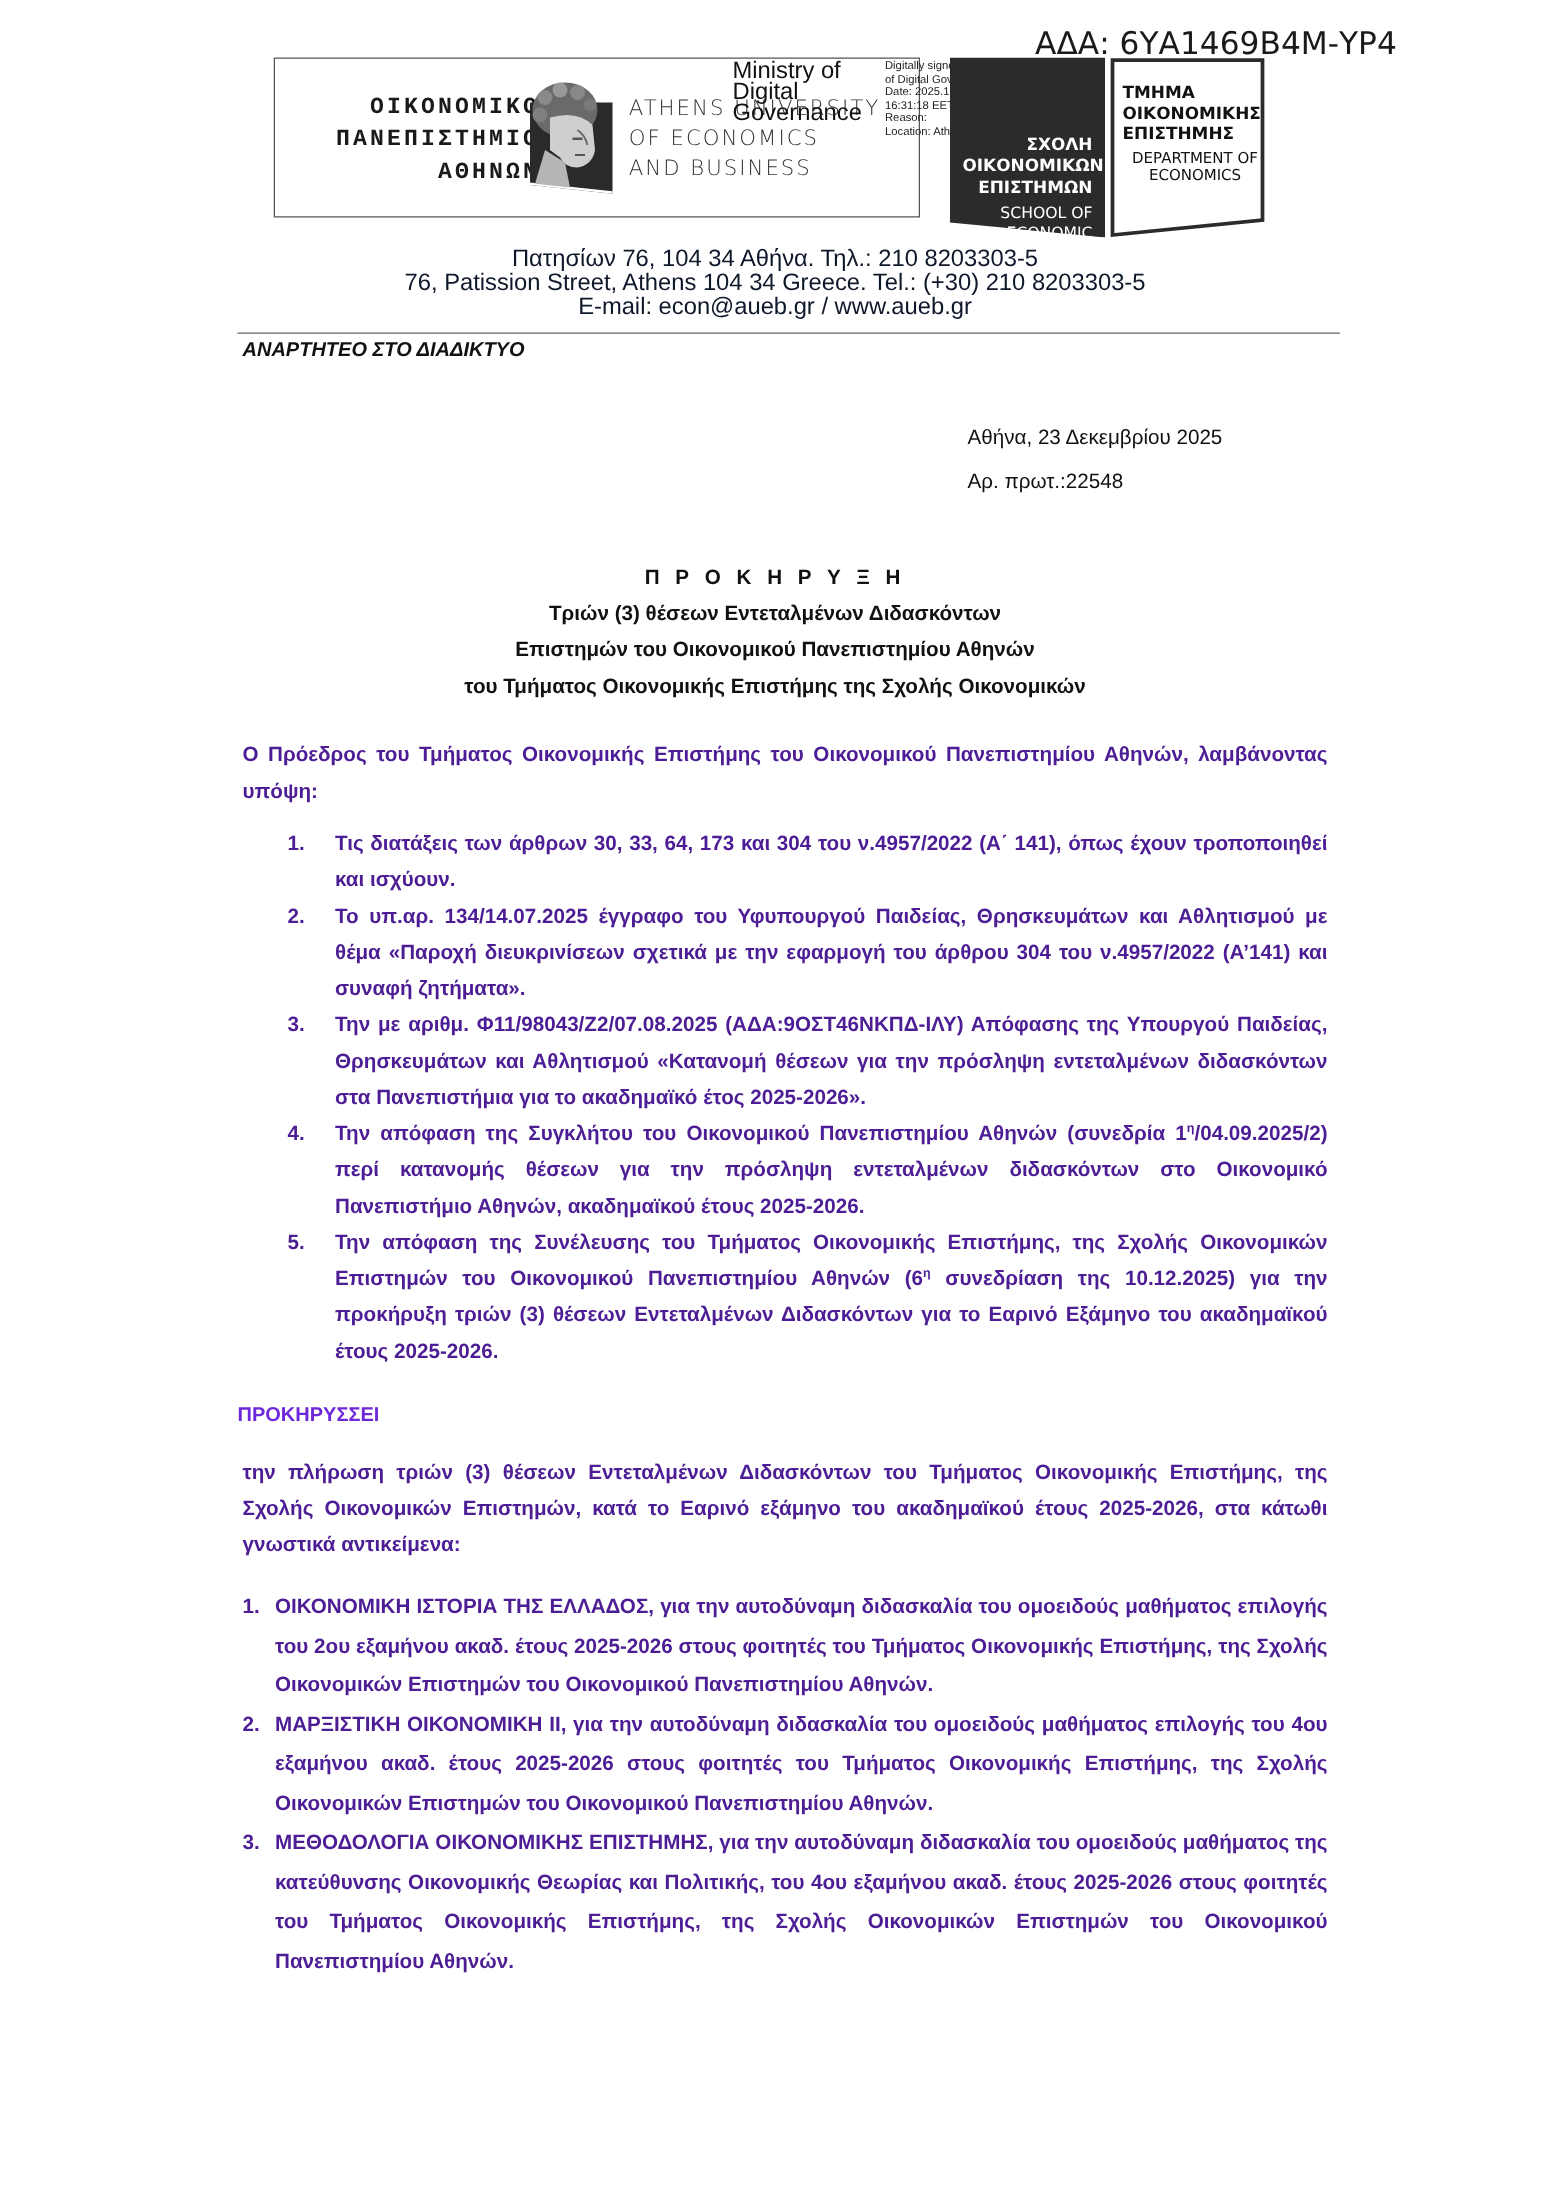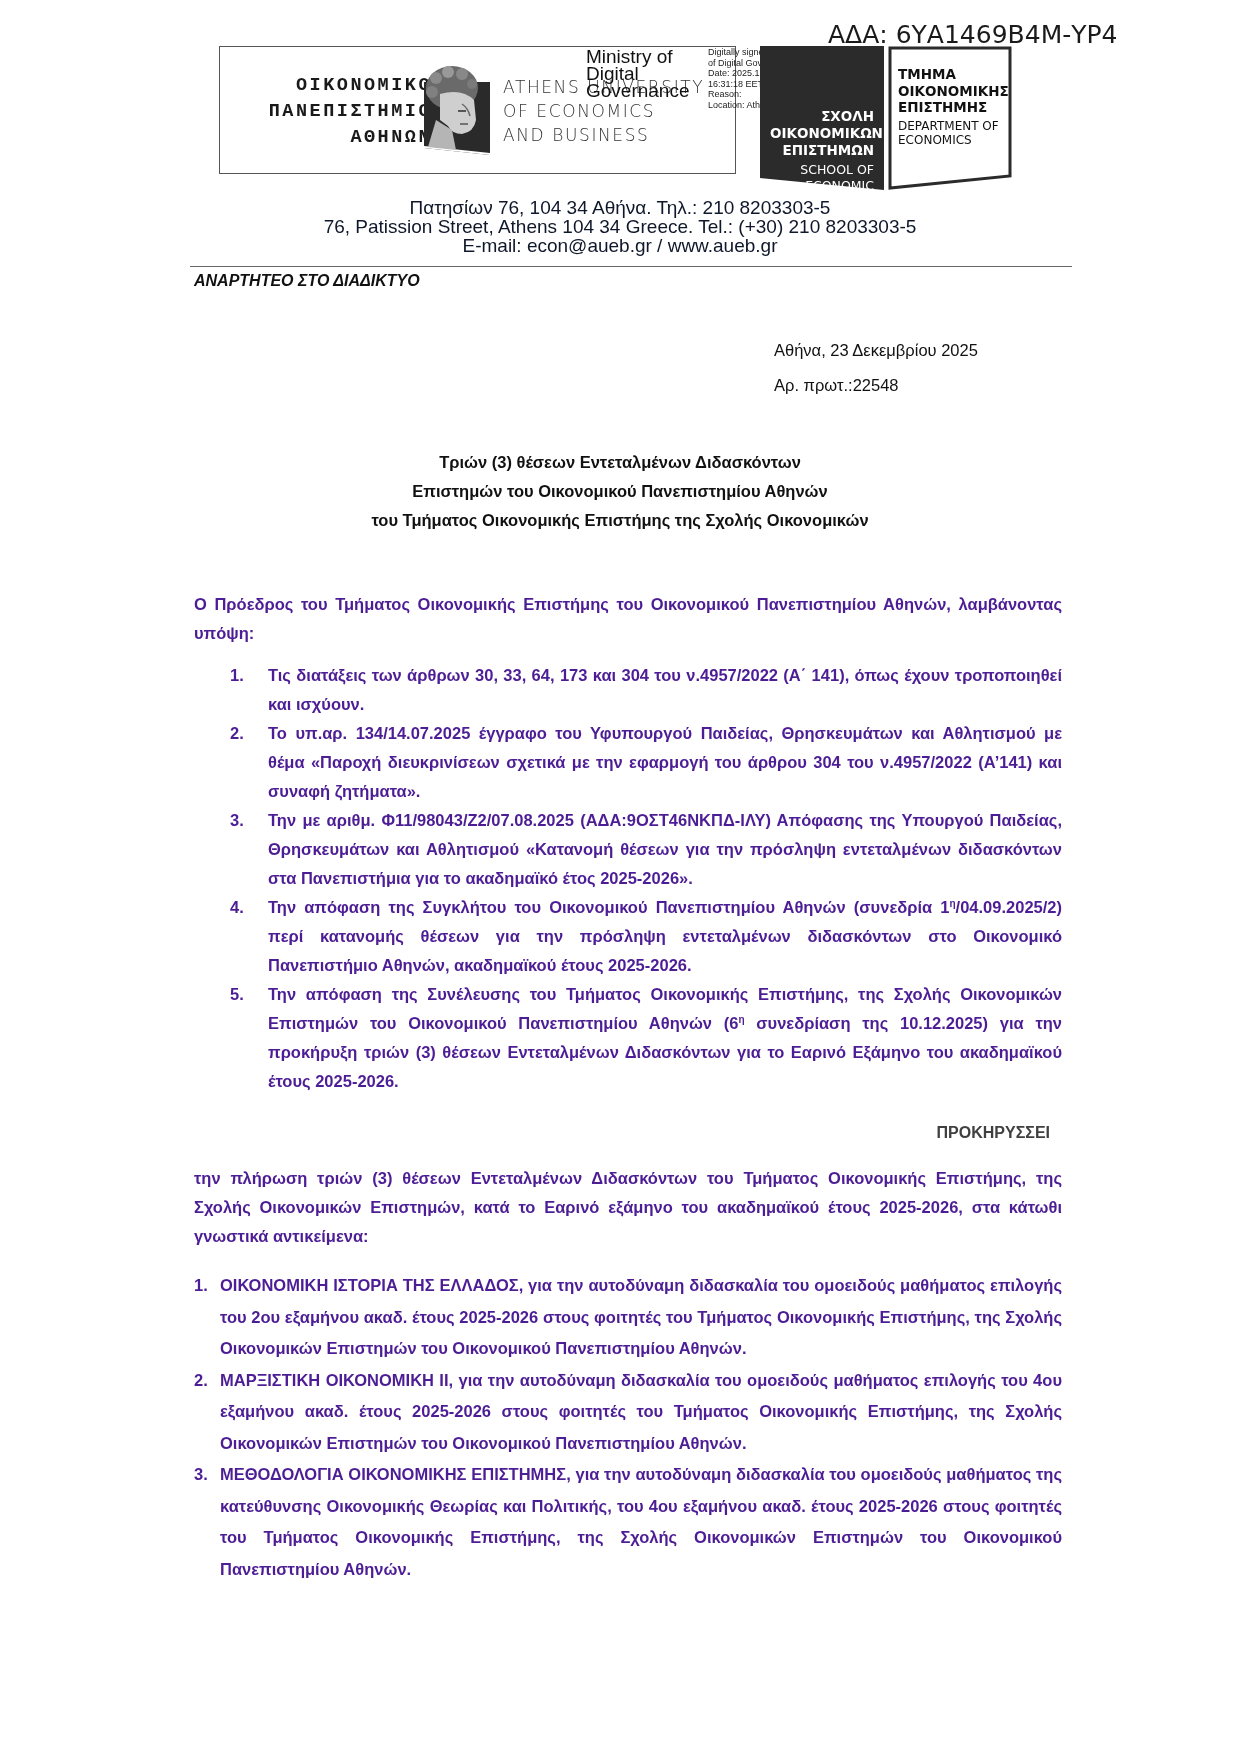--- a/index.html
+++ b/index.html
@@ -17,21 +17,21 @@
     #ministry { left: 586px; top: 48px; font-family: "Liberation Sans", sans-serif; font-size: 19px; line-height: 17px; color: #111; white-space: nowrap; }
     #sig { left: 708px; top: 47px; font-family: "Liberation Sans", sans-serif; font-size: 9px; line-height: 10.5px; color: #222; white-space: nowrap; }
 
     #school { left: 760px; top: 46px; width: 124px; height: 144px; }
     #school-text { left: 770px; top: 64px; width: 104px; text-align: right; color: #fff; margin-top: 44px; }
     #school-text .gr { font-family: "DejaVu Sans", sans-serif; font-weight: bold; font-size: 13.5px; line-height: 17px; }
     #school-text .en { font-family: "DejaVu Sans", sans-serif; font-size: 12.5px; line-height: 15.5px; margin-top: 3px; }
     #dept { left: 888px; top: 46px; width: 124px; height: 144px; }
     #dept-text { left: 898px; top: 66px; width: 116px; color: #111; }
     #dept-text .gr { font-family: "DejaVu Sans", sans-serif; font-weight: bold; font-size: 13.5px; line-height: 16.5px; }
-    #dept-text .en { font-family: "DejaVu Sans", sans-serif; font-size: 12px; line-height: 14px; margin-top: 3px; }
+    #dept-text .en { font-family: "DejaVu Sans", sans-serif; font-size: 12px; line-height: 14px; margin-top: 3px; text-align: center; }
 
     
     #address { left: 190px; top: 198px; width: 860px; text-align: center; font-size: 19px; line-height: 19px; color: #0f172a; font-family: "Liberation Sans", sans-serif; }
     #hr { left: 190px; top: 266px; width: 882px; height: 0; border-top: 1.5px solid #666; }
     #post-note { left: 194px; top: 272px; font-style: italic; font-weight: bold; font-size: 16px; color: #111; }
 
     
     #date-block { left: 774px; top: 333px; font-size: 16.5px; line-height: 35px; color: #111; }
 
     
@@ -42,21 +42,21 @@
     .para { font-size: 16.5px; line-height: 29px; color: #4c1d95; text-align: justify; text-align-last: left; font-weight: bold; }
     #intro { left: 194px; top: 590px; width: 868px; }
 
     .list { list-style: none; margin: 0; padding: 0; }
     .list li { position: relative; }
     .list .num { position: absolute; left: 0; top: 0; }
     #considerations { left: 230px; top: 661px; width: 832px; }
     #considerations li { padding-left: 38px; }
     #considerations li .num { left: 0; }
 
-    #proclaims { left: 190px; top: 1124px; width: 860px; text-align: right; font-weight: bold; font-size: 16px; color: #404040; }
+    #proclaims { left: 190px; top: 1124px; width: 860px; text-align: left; font-weight: bold; font-size: 16px; color: #6d28d9; }
     #announce { left: 194px; top: 1164px; width: 868px; }
 
     #subjects { left: 194px; top: 1270px; width: 868px; }
     #subjects li { padding-left: 26px; }
     #subjects .para { line-height: 31.5px; }
 
     sup { font-size: 10px; line-height: 0; vertical-align: super; }
   </style>
 </head>
 <body>
@@ -137,20 +137,21 @@
 </div>
 <div id="hr" class="abs"></div>
 <div id="post-note" class="abs">ΑΝΑΡΤΗΤΕΟ ΣΤΟ ΔΙΑΔΙΚΤΥΟ</div>
 
 <div id="date-block" class="abs">
   <div>Αθήνα, 23 Δεκεμβρίου 2025</div>
   <div>Αρ. πρωτ.:22548</div>
 </div>
 
 <div id="title-block" class="abs">
+  <div class="spaced">Π Ρ Ο Κ Η Ρ Υ Ξ Η</div>
   <div>Τριών (3) θέσεων Εντεταλμένων Διδασκόντων</div>
   <div>Επιστημών του Οικονομικού Πανεπιστημίου Αθηνών</div>
   <div>του Τμήματος Οικονομικής Επιστήμης της Σχολής Οικονομικών</div>
 </div>
 
 <div id="intro" class="abs para">Ο Πρόεδρος του Τμήματος Οικονομικής Επιστήμης του Οικονομικού Πανεπιστημίου Αθηνών, λαμβάνοντας υπόψη:</div>
 
 <ol id="considerations" class="abs list">
   <li class="para">
     <span class="num">1.</span>

